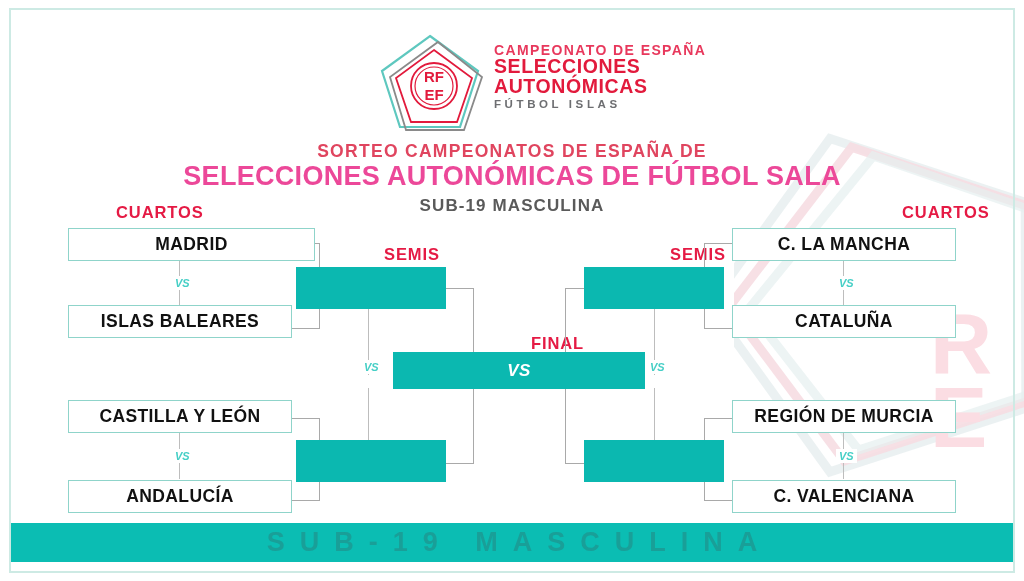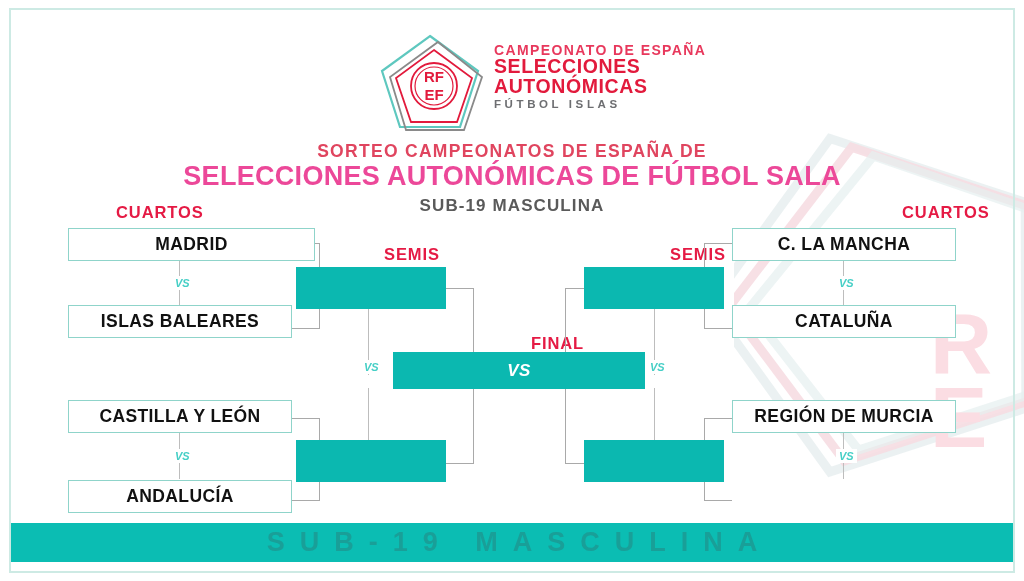--- a/index.html
+++ b/index.html
@@ -306,20 +306,23 @@
   <div class="vs-tag" style="left:836px; top:276px;">VS</div>
   <div class="team-box" style="left:732px; top:305px; width:224px; height:33px;">
     <span>CATALUÑA</span>
   </div>
 
   <div class="team-box" style="left:732px; top:400px; width:224px; height:33px;">
     <span>REGIÓN DE MURCIA</span>
   </div>
   <div class="vs-line" style="left:843px; top:433px; height:46px;"></div>
   <div class="vs-tag" style="left:836px; top:449px;">VS</div>
+  <div class="team-box" style="left:732px; top:480px; width:224px; height:33px;">
+    <span>C. VALENCIANA</span>
+  </div>
 
   <div class="teal-box" style="left:296px; top:267px; width:150px; height:42px;">
     <span></span>
   </div>
   <div class="teal-box" style="left:296px; top:440px; width:150px; height:42px;">
     <span></span>
   </div>
   <div class="teal-box" style="left:584px; top:267px; width:140px; height:42px;">
     <span></span>
   </div>

